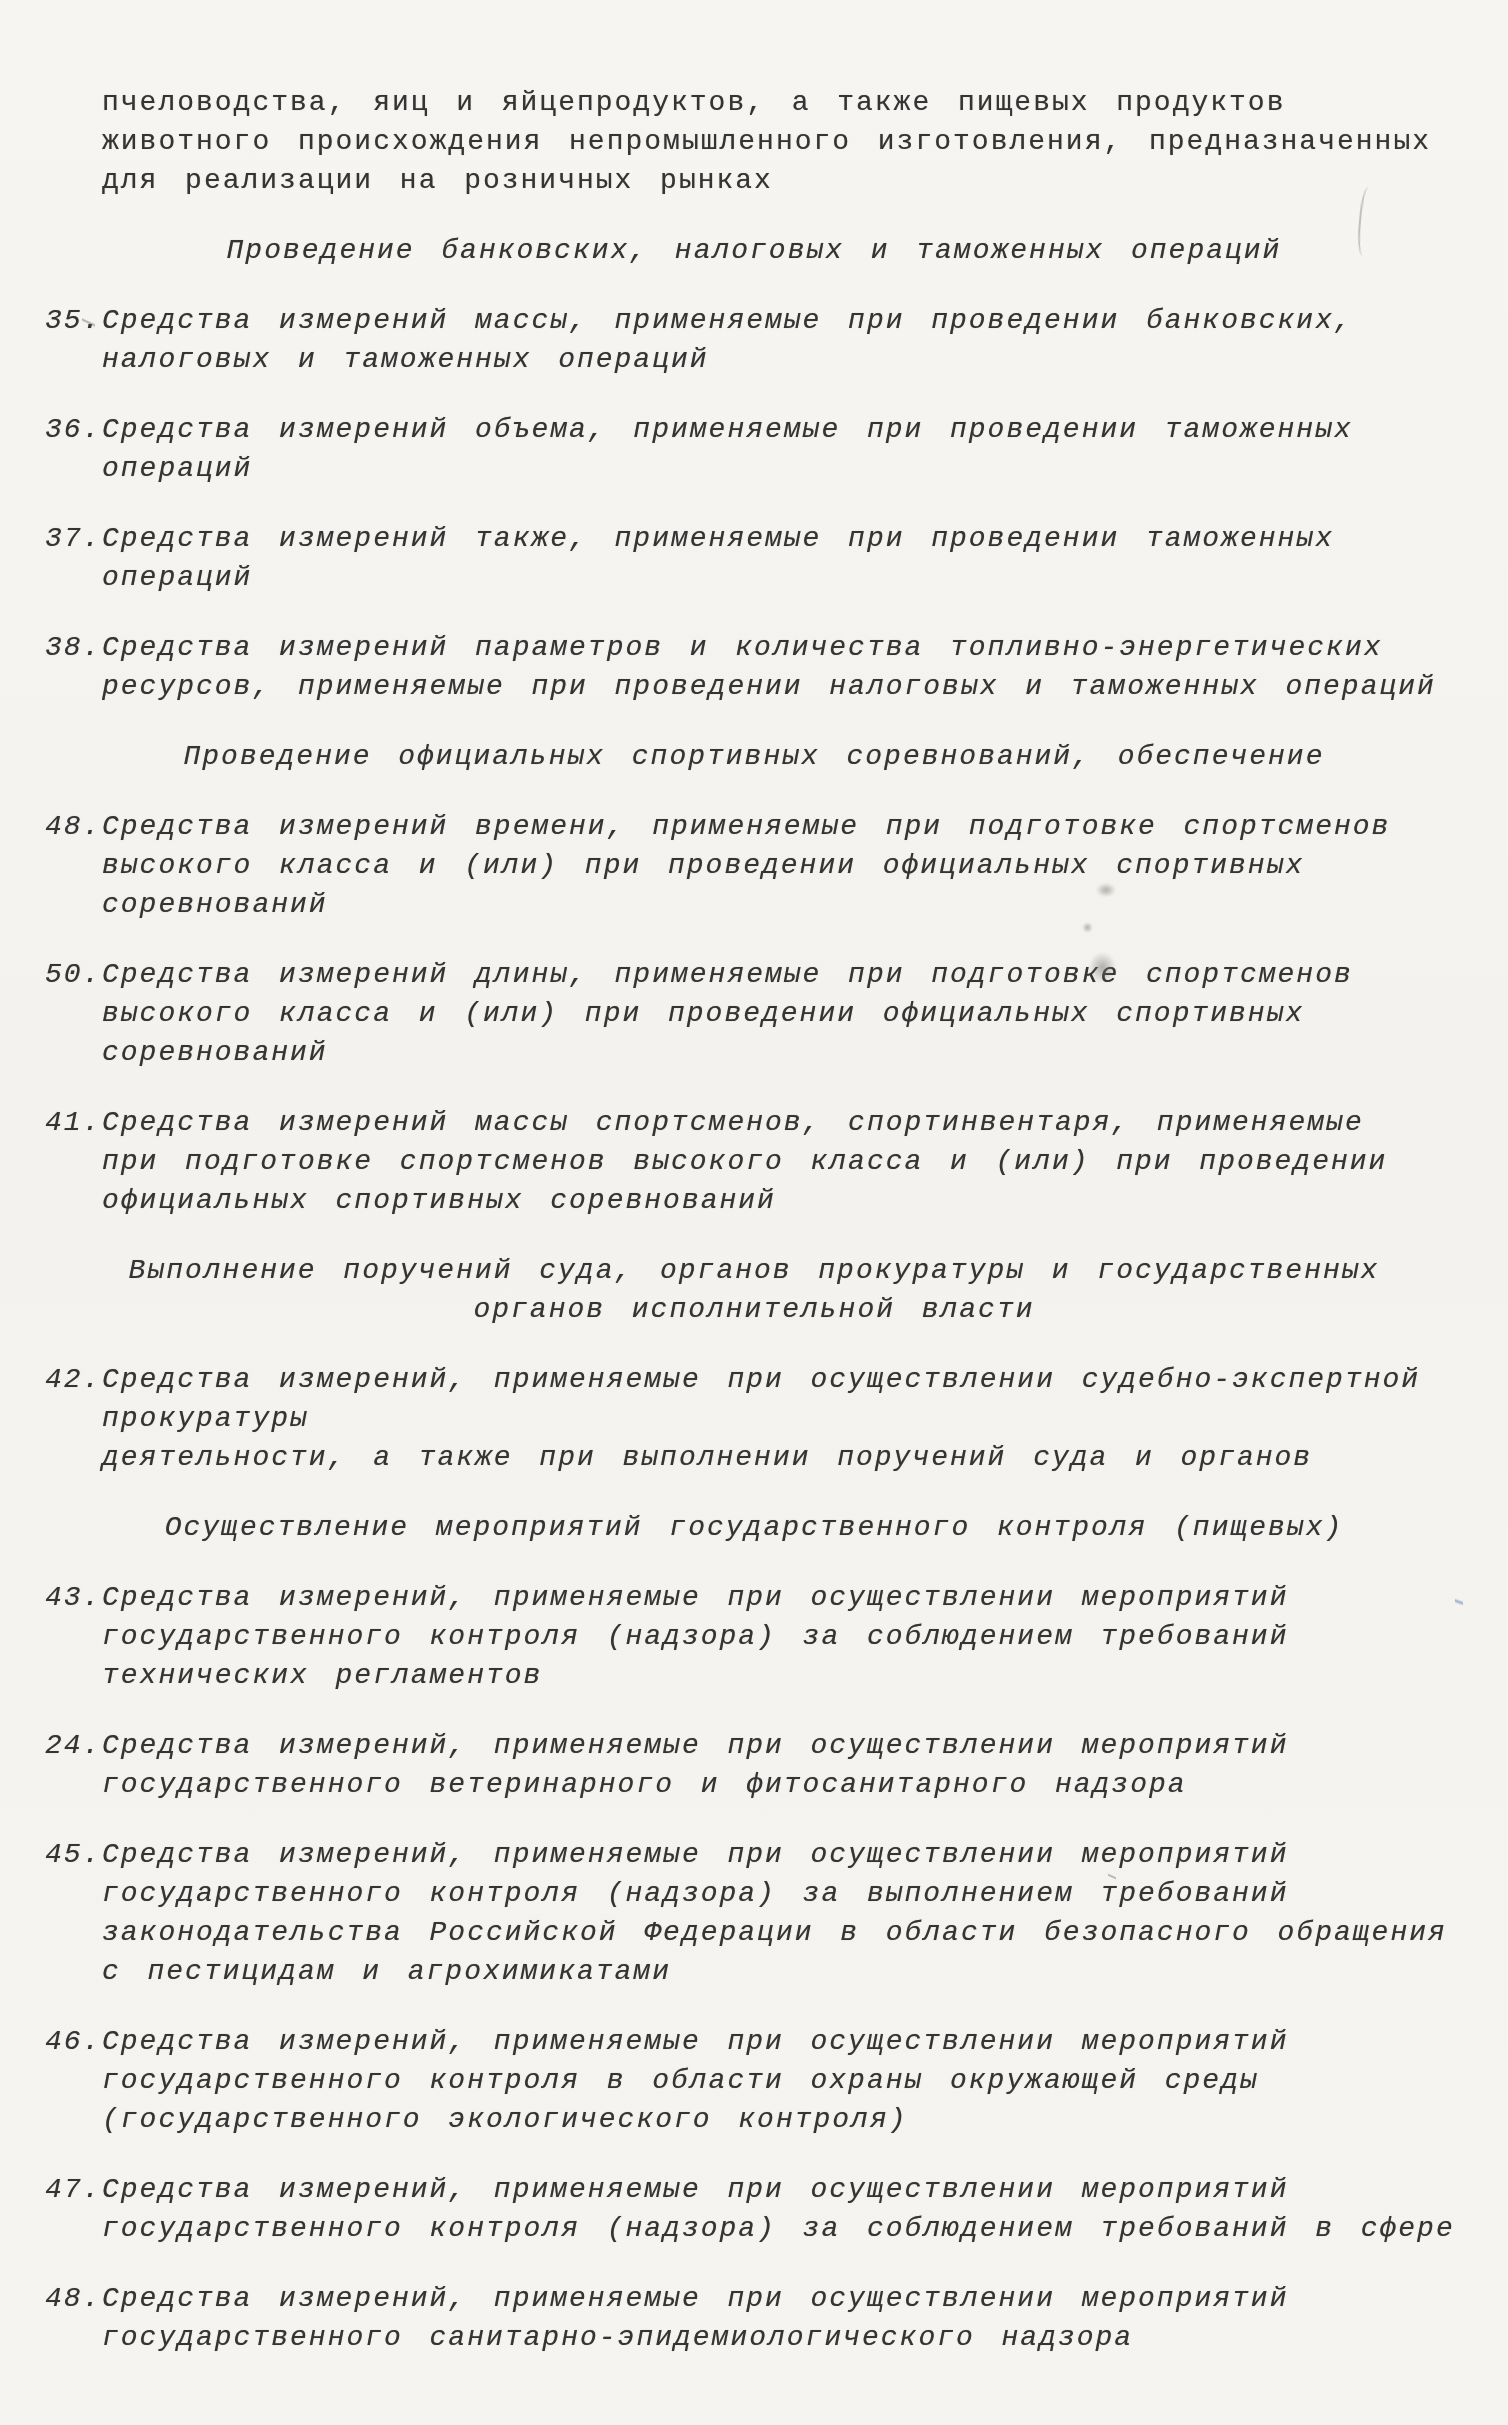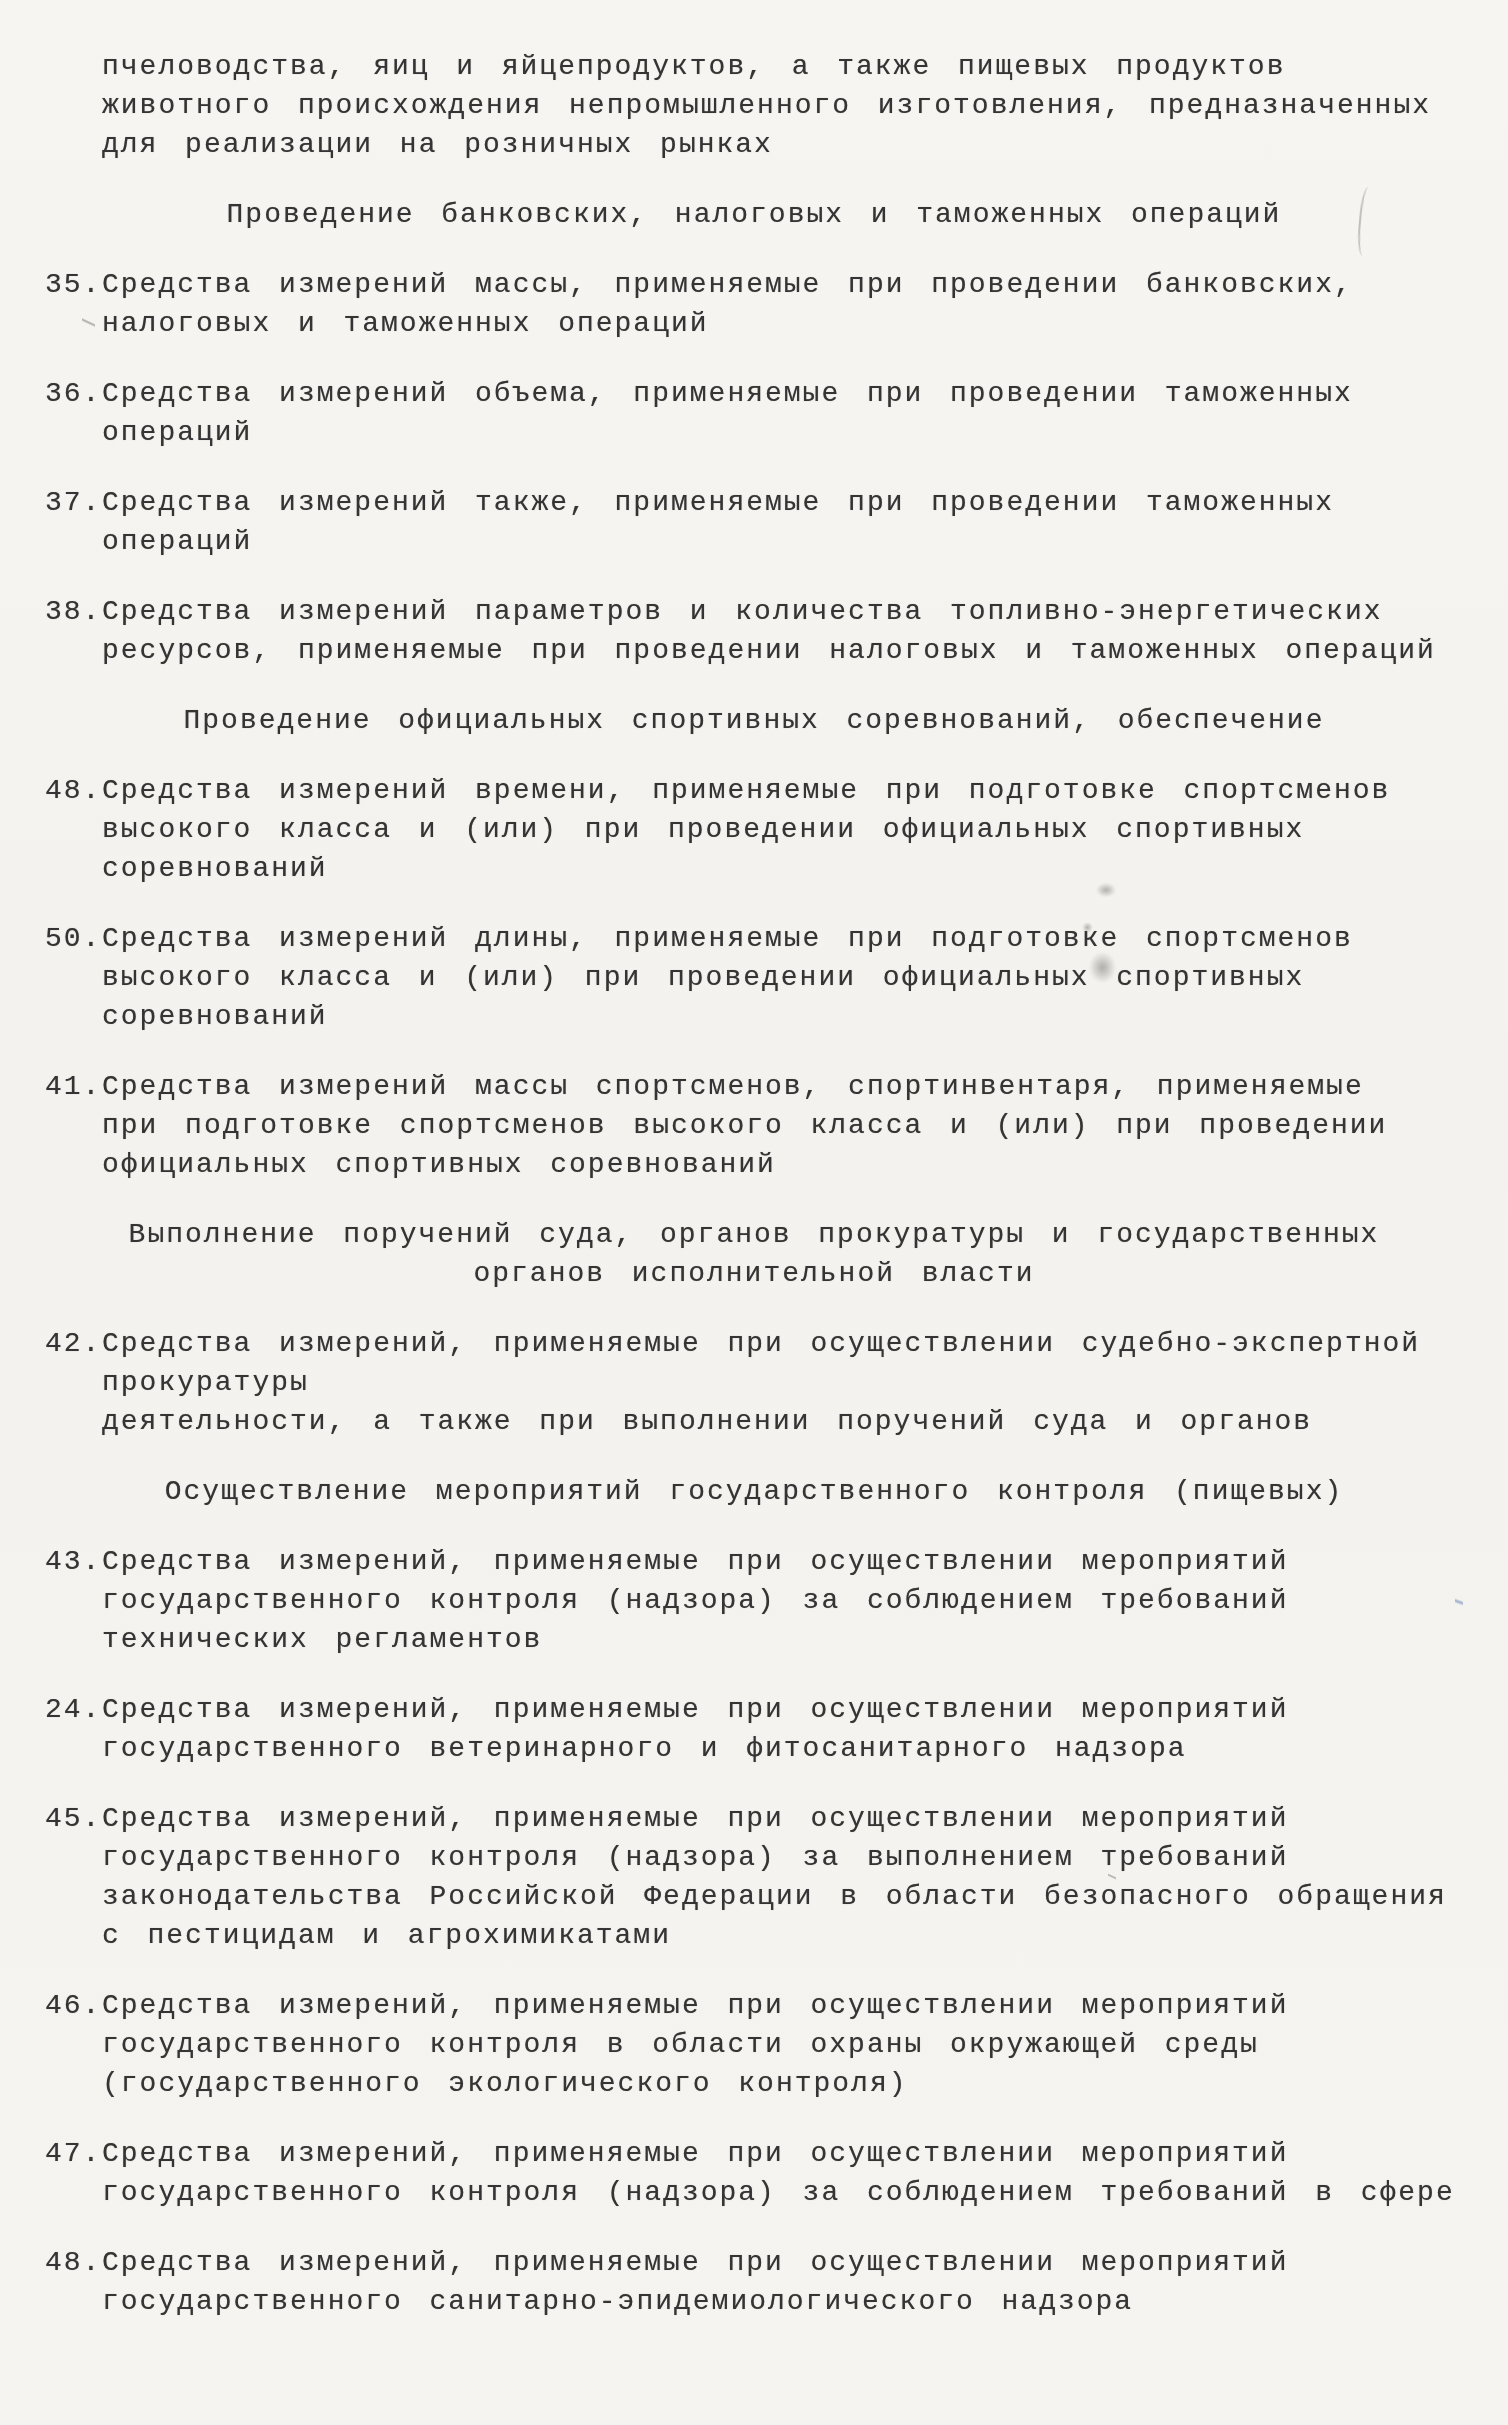--- a/index.html
+++ b/index.html
@@ -24,21 +24,21 @@
     position: absolute;
     top: 47px;
     left: 0;
     right: 0;
     font-size: 28px;
     letter-spacing: 2px;
     word-spacing: 7.9px;
     color: #343434;
     text-shadow: 0 0 0.8px rgba(45,45,45,.45);
   }
-  .block + .block { margin-top: 31px; }
+  .block + .block { margin-top: 31px; font-style: italic; }
   .line {
     height: 39px;
     line-height: 39px;
     white-space: nowrap;
   }
   .para { margin-left: 102px; }
   .heading { text-align: center; }
   .item { position: relative; }
   .item .num {
     position: absolute;
@@ -74,21 +74,21 @@
   }
   .artifact.tick-blue {
     background: linear-gradient(20deg, transparent 40%, rgba(98,130,180,.6) 50%, transparent 60%);
     filter: blur(0.3px);
   }
 </style>
 </head>
 <body>
 
 <div class="page">
-  <div class="content" style="color: rgb(52, 52, 52);">
+  <div class="content" style="color: rgb(52, 52, 52); margin-top: 36px;">
       <div class="block para">
         <div class="line">пчеловодства, яиц и яйцепродуктов, а также пищевых продуктов</div>
         <div class="line">животного происхождения непромышленного изготовления, предназначенных</div>
         <div class="line">для реализации на розничных рынках</div>
       </div>
       <div class="block heading">
         <div class="line">Проведение банковских, налоговых и таможенных операций</div>
       </div>
       <div class="block item">
         <span class="num">35.</span>

